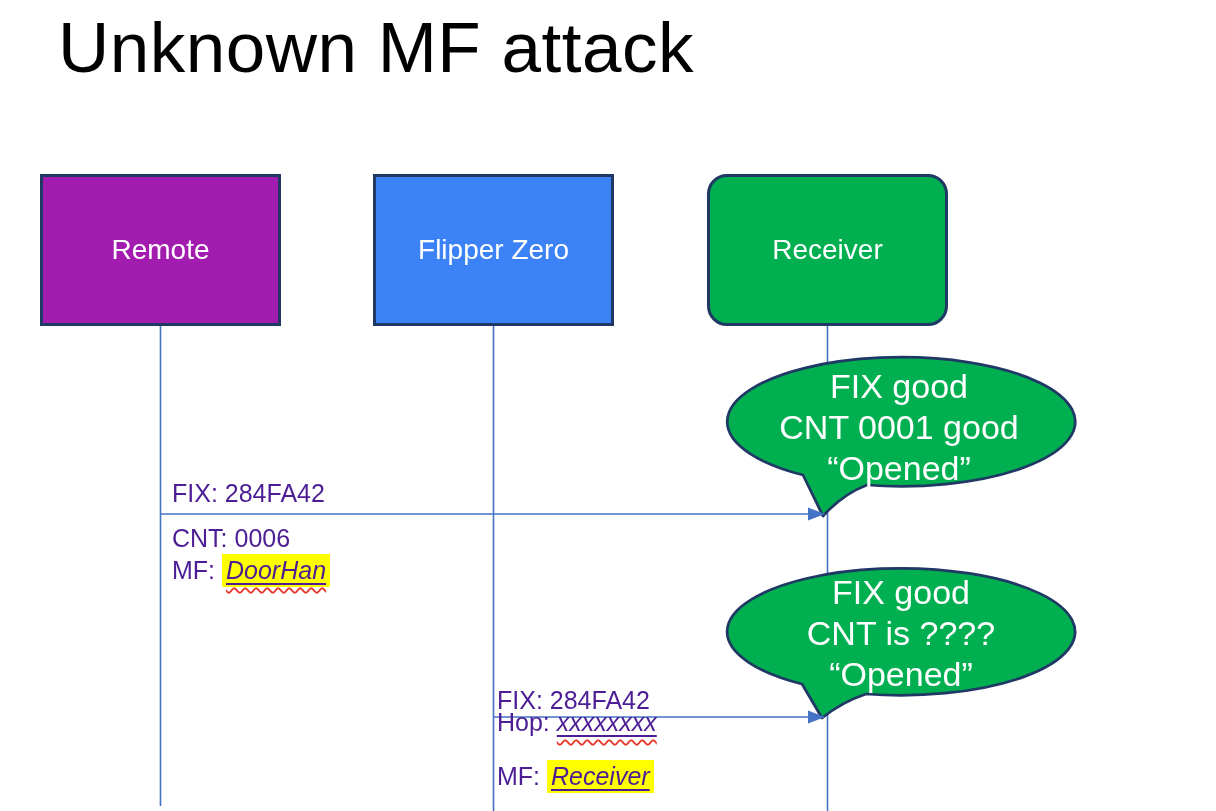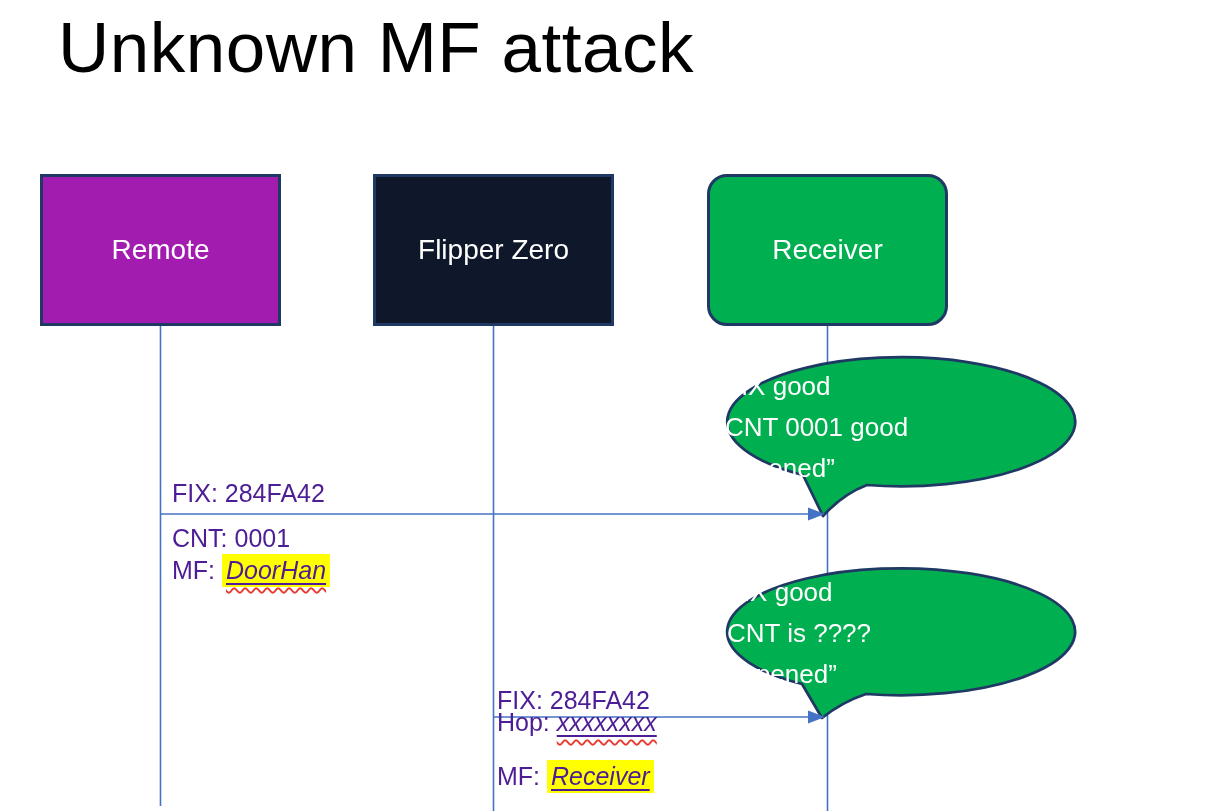--- a/index.html
+++ b/index.html
@@ -11,21 +11,21 @@
     position:absolute;left:58px;top:-2px;margin:0;
     font-size:71px;line-height:100px;font-weight:300;color:#000;
     letter-spacing:0.5px;white-space:nowrap;
   }
   .actor{
     position:absolute;top:174px;width:241px;height:152px;box-sizing:border-box;
     border:3px solid #1F3864;display:flex;align-items:center;justify-content:center;
     font-size:28px;color:#fff;white-space:nowrap;
   }
   .actor.remote{left:40px;background:#a21caf;}
-  .actor.flipper{left:373px;background:#0f172a;}
+  .actor.flipper{left:373px;background:#3b82f6;}
   .actor.receiver{left:707px;background:#00B050;border-radius:20px;}
   svg.diagram{position:absolute;left:0;top:0;}
   .lifeline,.connector{stroke:#4472C4;stroke-width:1.6px;fill:none;}
   .arrowhead{fill:#4472C4;stroke:none;}
   .callout{fill:#00B050;stroke:#1F3864;stroke-width:2.75px;stroke-linejoin:round;}
   .msg-line{
     position:absolute;font-size:25px;line-height:32px;color:#4c1d95;white-space:nowrap;
   }
   .hl{background:#FFFF00;padding:2px 4px 3px 4px;}
   .ul{
@@ -35,22 +35,22 @@
     font-style:italic;
   }
   .squig{
     text-decoration-line:underline;
     text-decoration-style:wavy;
     text-decoration-color:#E8392F;
     text-decoration-thickness:1.5px;
     text-underline-offset:8px;
   }
   .callout-text{
-    position:absolute;width:348px;text-align:left;color:#fff;
-    font-size:26px;line-height:41px;white-space:nowrap;
+    position:absolute;width:348px;text-align:center;color:#fff;
+    font-size:34px;line-height:41px;white-space:nowrap;
   }
 </style>
 </head>
 <body>
 
 <div class="slide">
 
   <h1 class="title">Unknown MF attack</h1>
 
   <div class="actor remote">
@@ -72,21 +72,21 @@
     <path class="callout" d="M 822 718 L 802 684 A 174 63.5 0 1 1 866 694 Q 842 702 822 718 Z"></path>
 
     <line class="connector" x1="161" y1="514" x2="810" y2="514"></line>
     <polygon class="arrowhead" points="808,507.5 825,514 808,520.5"></polygon>
 
     <line class="connector" x1="494" y1="717" x2="810" y2="717"></line>
     <polygon class="arrowhead" points="808,710.5 825,717 808,723.5"></polygon>
   </svg>
 
   <div class="msg-line" style="left:172px;top:477px">FIX: 284FA42</div>
-  <div class="msg-line" style="left:172px;top:522px">CNT: 0001</div>
+  <div class="msg-line" style="left:172px;top:522px">CNT: 0006</div>
   <div class="msg-line" style="left:172px;top:554px">
     <span>MF: </span><span class="hl squig"><span class="ul">DoorHan</span></span>
   </div>
 
   <div class="msg-line" style="left:497px;top:684px">FIX: 284FA42</div>
   <div class="msg-line" style="left:497px;top:706px">
     <span>Hop: </span><span class="squig"><span class="ul">xxxxxxxx</span></span>
   </div>
   <div class="msg-line" style="left:497px;top:760px">
     <span>MF: </span><span class="hl"><span class="ul">Receiver</span></span>

